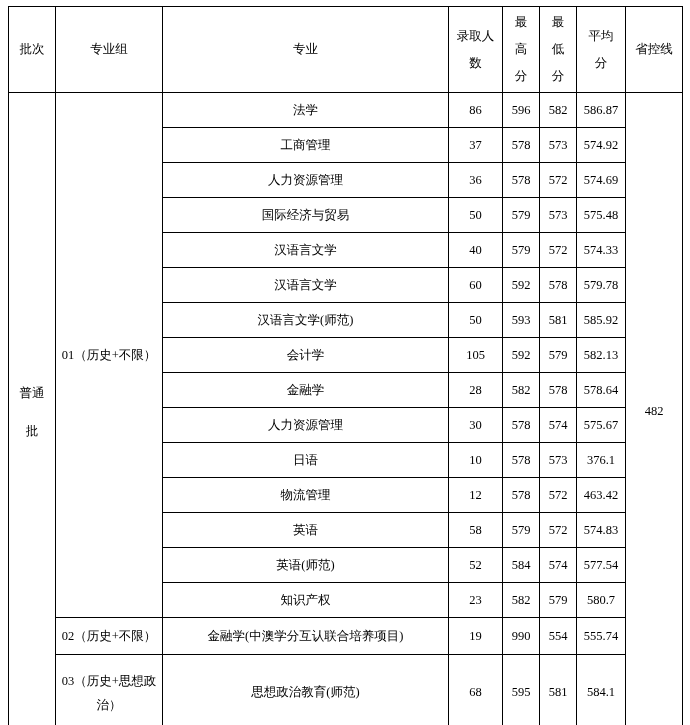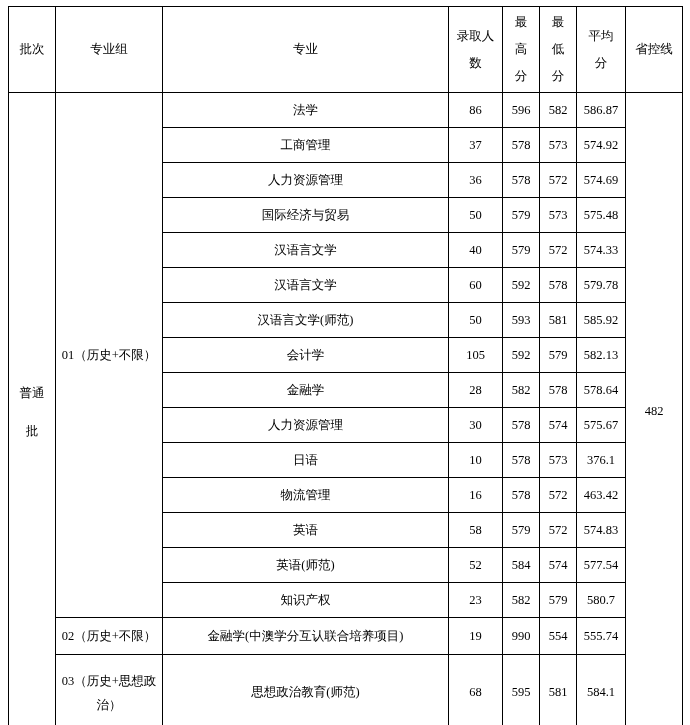--- a/index.html
+++ b/index.html
@@ -169,21 +169,21 @@
         </tr>
         <tr>
           <td class="major-cell">日语</td>
           <td>10</td>
           <td>578</td>
           <td>573</td>
           <td>376.1</td>
         </tr>
         <tr>
           <td class="major-cell">物流管理</td>
-          <td>16</td>
+          <td>12</td>
           <td>578</td>
           <td>572</td>
           <td>463.42</td>
         </tr>
         <tr>
           <td class="major-cell">英语</td>
           <td>58</td>
           <td>579</td>
           <td>572</td>
           <td>574.83</td>

